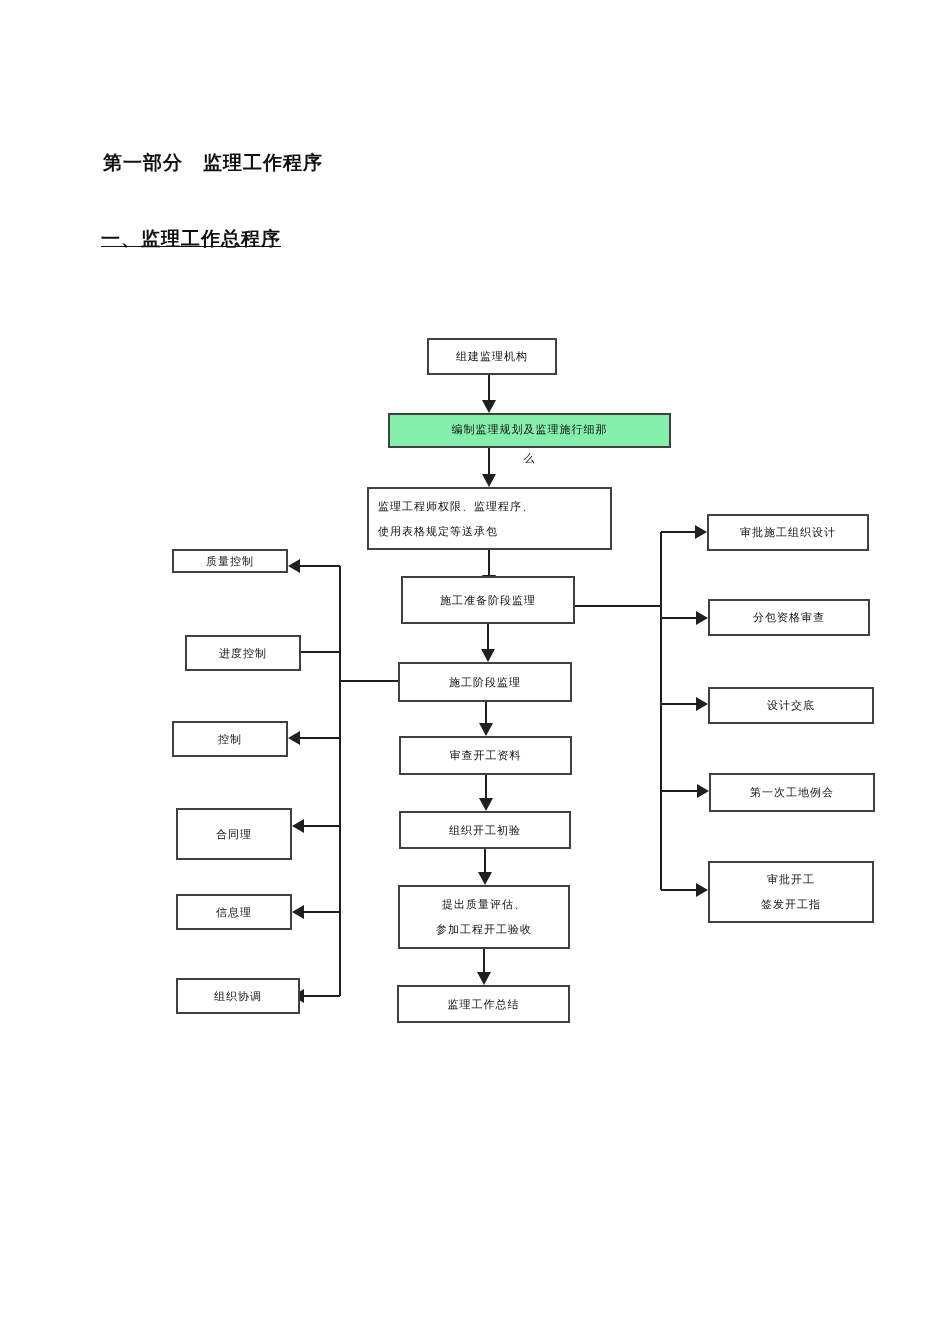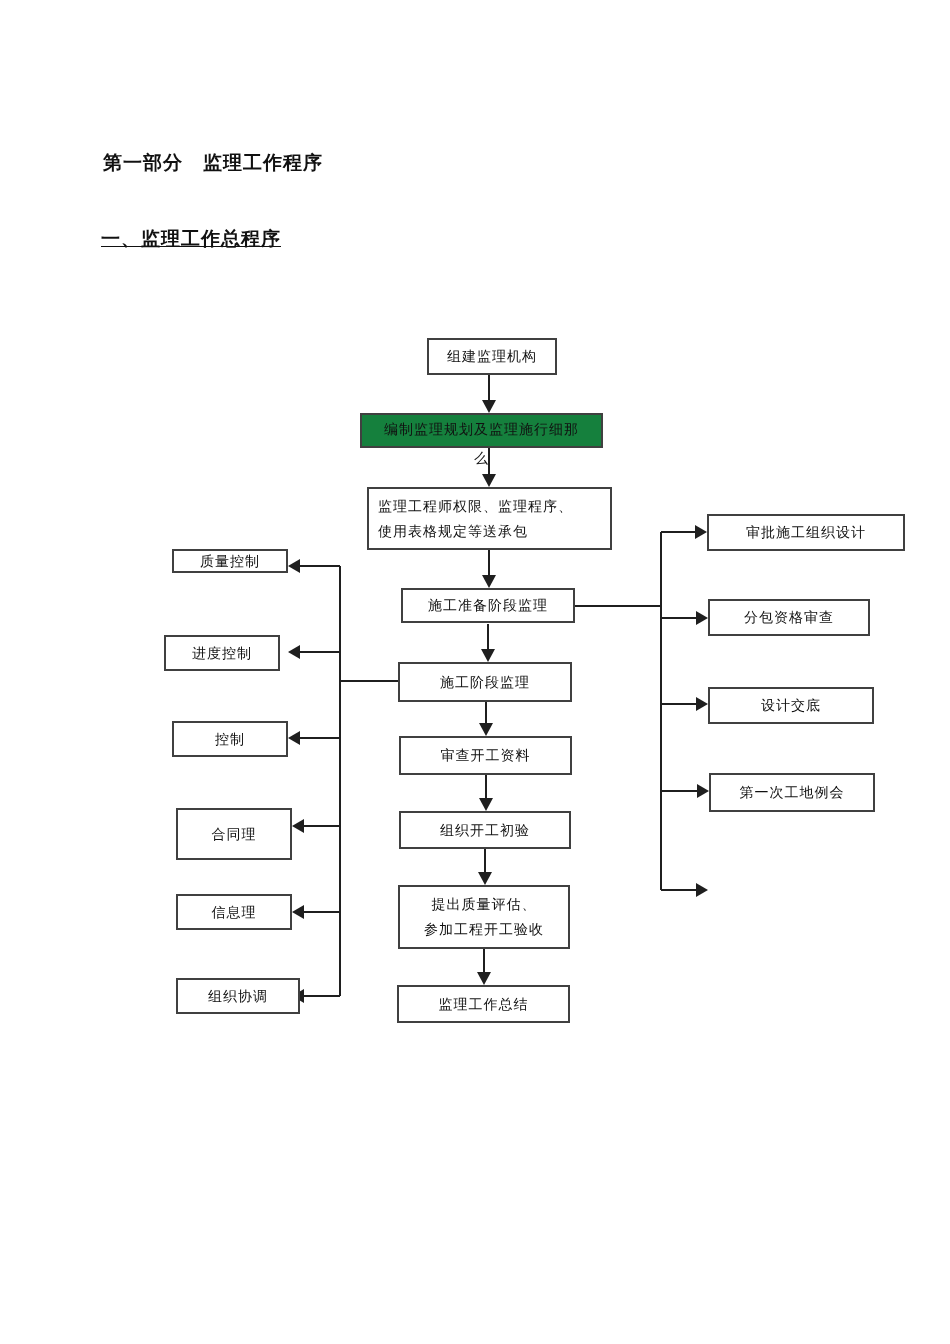--- a/index.html
+++ b/index.html
@@ -32,21 +32,21 @@
 
   .node {
     position: absolute;
     box-sizing: border-box;
     background: #ffffff;
     border: 2px solid #404040;
     display: flex;
     align-items: center;
     justify-content: center;
     text-align: center;
-    font-size: 14px;
+    font-size: 11px;
     line-height: 25px;
     letter-spacing: 1px;
     white-space: pre-line;
     color: #111111;
   }
   
   .node-overflow {
     display: block;
     overflow: visible;
     line-height: 29px;
@@ -113,37 +113,39 @@
       <line x1="661" y1="704" x2="697" y2="704"></line>
         <polygon points="696,697 696,711 708,704" stroke="none"></polygon>
       <line x1="661" y1="791" x2="698" y2="791"></line>
         <polygon points="697,784 697,798 709,791" stroke="none"></polygon>
       <line x1="661" y1="890" x2="697" y2="890"></line>
         <polygon points="696,883 696,897 708,890" stroke="none"></polygon>
     </g>
   </svg>
 
   <div class="node" style="left:427px;top:338px;width:130px;height:37px">组建监理机构</div>
-  <div class="node node-overflow" style="left:360px;top:413px;width:243px;height:35px;border-color:#404040;background:#15803d">编制监理规划及监理施行细那
+  <div class="node node-overflow" style="left:388px;top:413px;width:283px;height:35px;border-color:#404040;background:#86efac">编制监理规划及监理施行细那
 么</div>
   <div class="node node-leftalign" style="left:367px;top:487px;width:245px;height:63px">监理工程师权限、监理程序、
 使用表格规定等送承包</div>
-  <div class="node" style="left:401px;top:588px;width:174px;height:35px">施工准备阶段监理</div>
+  <div class="node" style="left:401px;top:576px;width:174px;height:48px">施工准备阶段监理</div>
   <div class="node" style="left:398px;top:662px;width:174px;height:40px">施工阶段监理</div>
   <div class="node" style="left:399px;top:736px;width:173px;height:39px">审查开工资料</div>
   <div class="node" style="left:399px;top:811px;width:172px;height:38px">组织开工初验</div>
   <div class="node" style="left:398px;top:885px;width:172px;height:64px">提出质量评估、
 参加工程开工验收</div>
   <div class="node" style="left:397px;top:985px;width:173px;height:38px">监理工作总结</div>
 
   <div class="node" style="left:172px;top:549px;width:116px;height:24px">质量控制</div>
-  <div class="node" style="left:164px;top:635px;width:116px;height:36px">进度控制</div>
+  <div class="node" style="left:185px;top:635px;width:116px;height:36px">进度控制</div>
   <div class="node" style="left:172px;top:721px;width:116px;height:36px">控制</div>
   <div class="node" style="left:176px;top:808px;width:116px;height:52px">合同理</div>
   <div class="node" style="left:176px;top:894px;width:116px;height:36px">信息理</div>
   <div class="node" style="left:176px;top:978px;width:124px;height:36px">组织协调</div>
 
-  <div class="node" style="left:707px;top:514px;width:198px;height:37px">审批施工组织设计</div>
+  <div class="node" style="left:707px;top:514px;width:162px;height:37px">审批施工组织设计</div>
   <div class="node" style="left:708px;top:599px;width:162px;height:37px">分包资格审查</div>
   <div class="node" style="left:708px;top:687px;width:166px;height:37px">设计交底</div>
   <div class="node" style="left:709px;top:773px;width:166px;height:39px">第一次工地例会</div>
+  <div class="node" style="left:708px;top:861px;width:166px;height:62px">审批开工
+签发开工指</div>
 
 </div>
 
 </body></html>

